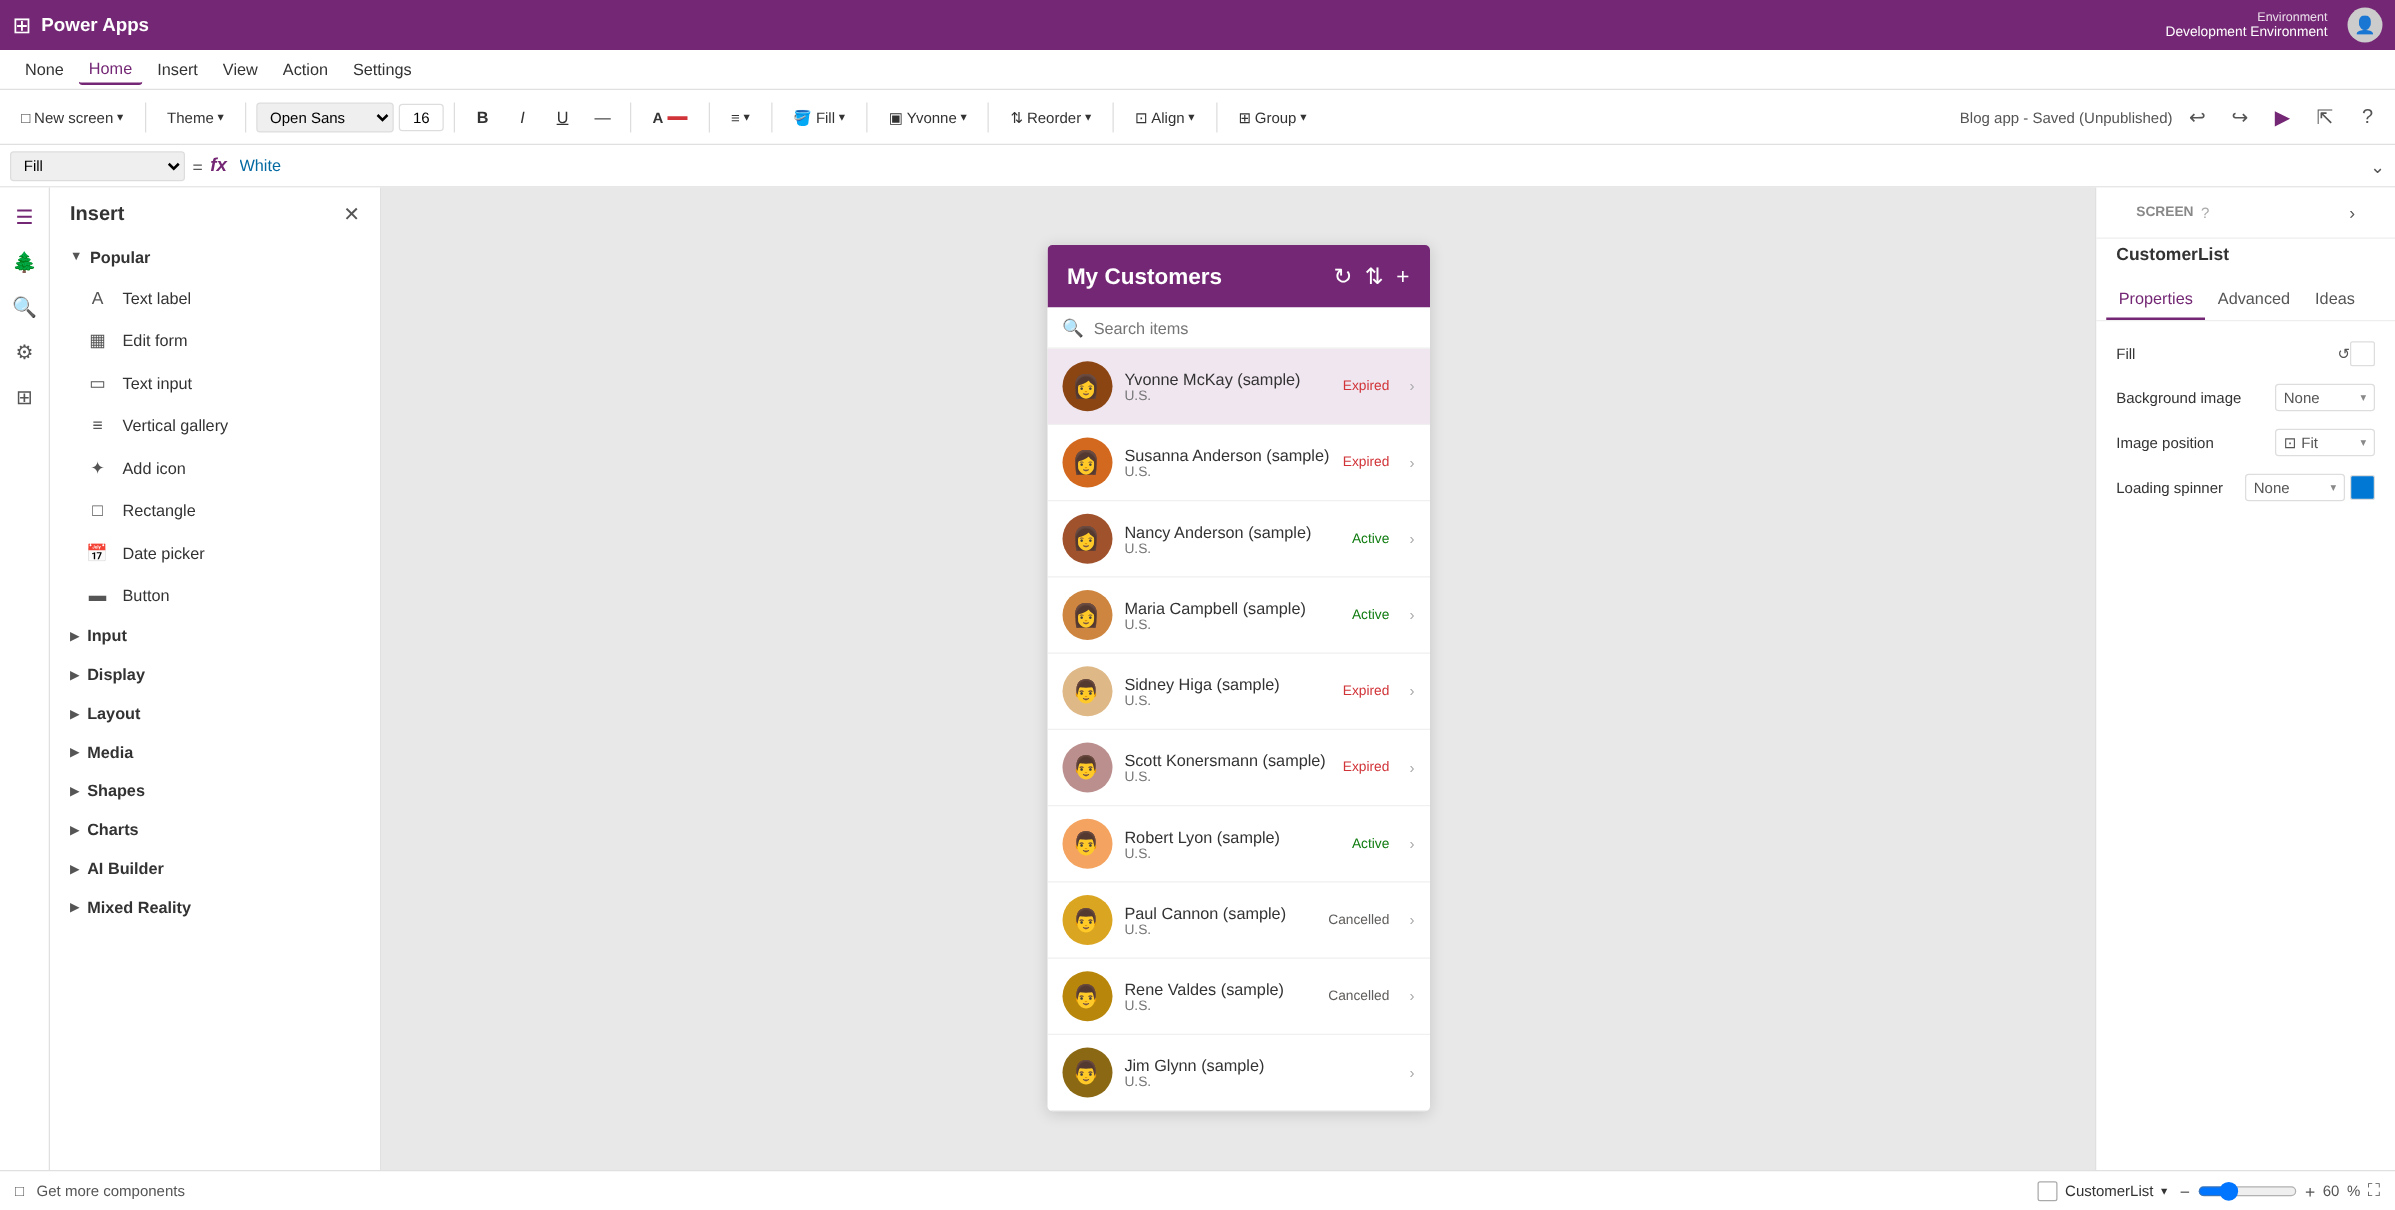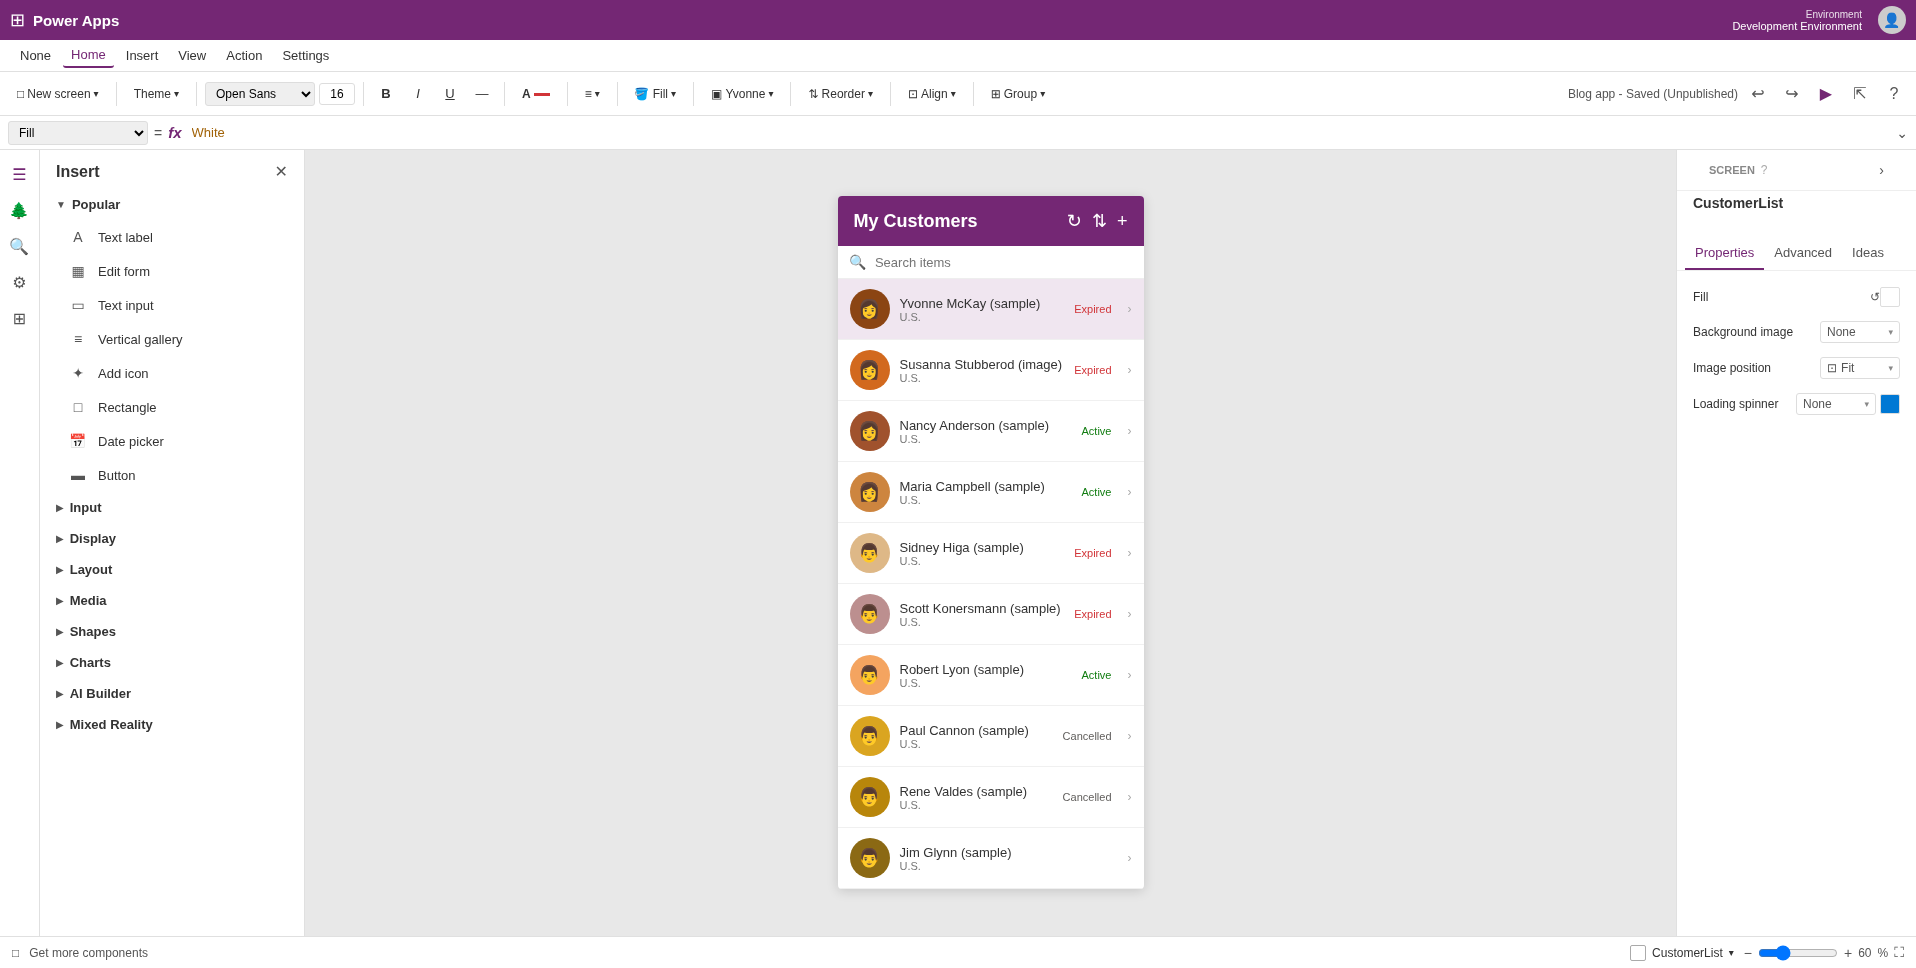--- a/index.html
+++ b/index.html
@@ -109,21 +109,21 @@
       padding: 3px 6px;
       font-size: 12px;
       border: 1px solid #ddd;
       border-radius: 3px;
     }
     .formula-eq { font-size: 14px; color: #555; }
     .formula-fx { color: #742774; font-size: 15px; font-style: italic; cursor: pointer; font-weight: bold; }
     .formula-input {
       flex: 1;
       font-size: 13px;
-      color: #a16207;
+      color: #0369a1;
       border: none;
       outline: none;
       padding: 2px 4px;
     }
     .formula-expand { margin-left: auto; font-size: 14px; color: #555; cursor: pointer; }
 
     
     .main-layout {
       display: flex;
       height: calc(968px - 40px - 32px - 44px - 34px - 32px);
@@ -288,21 +288,20 @@
       display: flex;
       border-bottom: 1px solid #eee;
       padding: 0 8px;
     }
     .right-tab {
       padding: 8px 10px;
       font-size: 13px;
       cursor: pointer;
       color: #555;
       border-bottom: 2px solid transparent;
-      margin-top: 14px;
     }
     .right-tab.active { color: #742774; border-bottom-color: #742774; font-weight: 500; }
     .right-content { padding: 16px; flex: 1; }
     .right-row {
       display: flex;
       align-items: center;
       margin-bottom: 14px;
     }
     .right-label { font-size: 12px; color: #333; flex: 1; }
     .right-input {
@@ -570,21 +569,21 @@
           <div class="customer-info">
             <div class="customer-name">Yvonne McKay (sample)</div>
             <div class="customer-country">U.S.</div>
           </div>
           <span class="customer-status status-expired">Expired</span>
           <span class="customer-chevron">›</span>
         </div>
         <div class="customer-item">
           <div class="customer-avatar av2">👩</div>
           <div class="customer-info">
-            <div class="customer-name">Susanna Stubberod (image)</div>
+            <div class="customer-name">Susanna Anderson (sample)</div>
             <div class="customer-country">U.S.</div>
           </div>
           <span class="customer-status status-expired">Expired</span>
           <span class="customer-chevron">›</span>
         </div>
         <div class="customer-item">
           <div class="customer-avatar av3">👩</div>
           <div class="customer-info">
             <div class="customer-name">Nancy Anderson (sample)</div>
             <div class="customer-country">U.S.</div>

